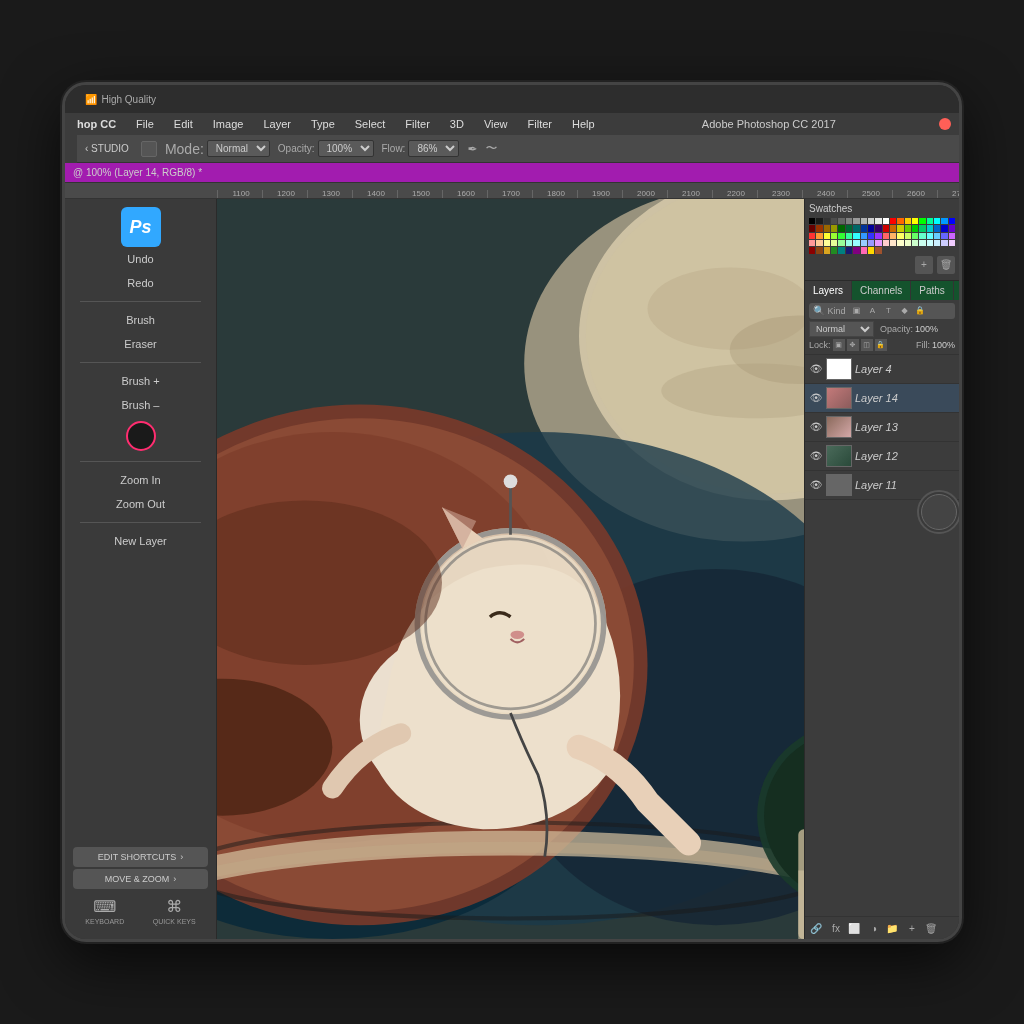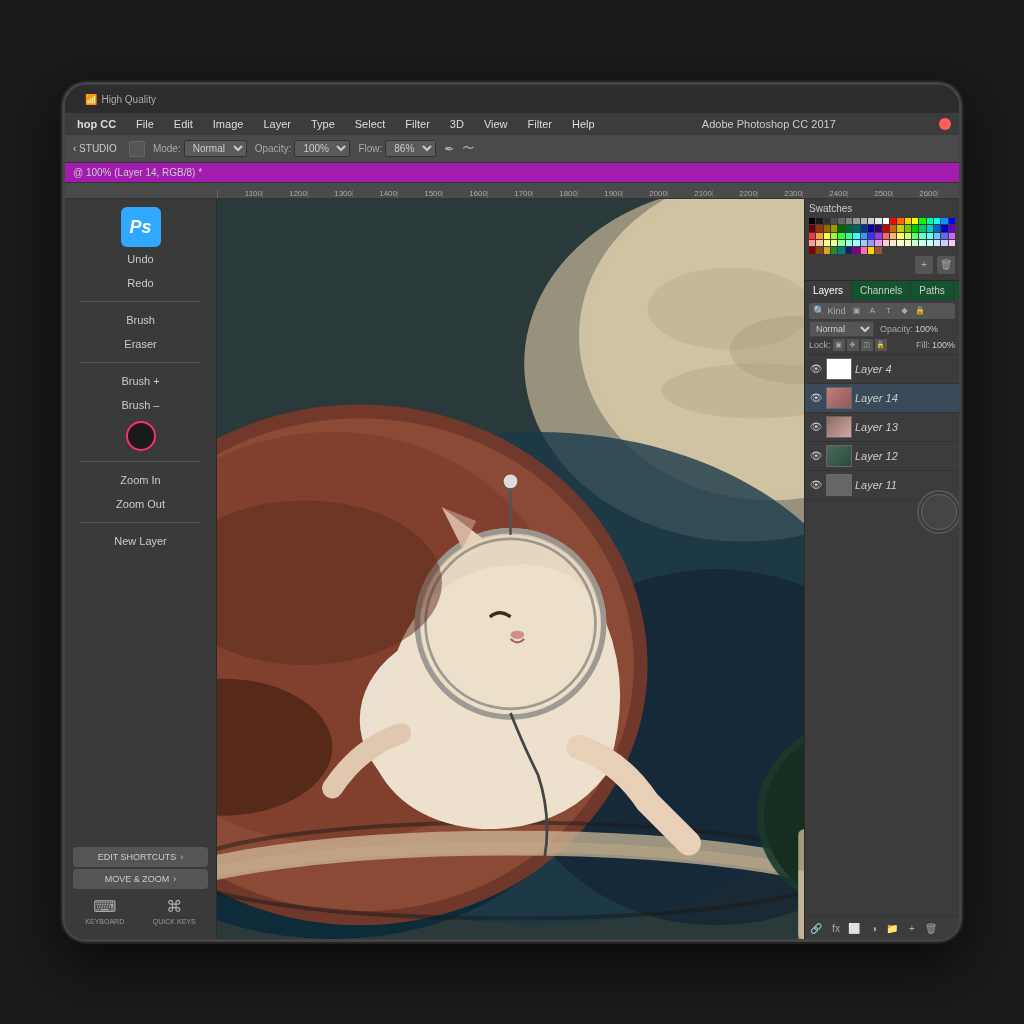--- a/index.html
+++ b/index.html
@@ -92,20 +92,21 @@
       height: 28px;
       background: #4a4a4a;
       display: flex;
       align-items: center;
       padding: 0 8px;
       gap: 8px;
       flex-shrink: 0;
       font-size: 10px;
       color: #ccc;
       border-bottom: 1px solid #333;
+      margin-left: 12px;
     }
 
     .toolbar-item {
       display: flex;
       align-items: center;
       gap: 3px;
     }
 
     .toolbar-dropdown {
       background: #5a5a5a;
@@ -129,21 +130,21 @@
     }
 
     .ruler-marks {
       display: flex;
       color: #aaa;
       font-size: 8px;
     }
 
     .ruler-mark {
       width: 45px;
-      text-align: right;
+      text-align: center;
       border-left: 1px solid #666;
       padding-left: 2px;
       line-height: 1;
     }
 
     
     .main-content {
       flex: 1;
       display: flex;
       overflow: hidden;
@@ -588,21 +589,21 @@
       <div class="menu-item">Filter</div>
       <div class="menu-item">Help</div>
       <div class="window-title">Adobe Photoshop CC 2017</div>
       <div class="window-close"></div>
     </div>
 
     <div class="toolbar">
       <div style="font-size:10px;color:#ccc;margin-right:4px;">‹ STUDIO</div>
       <div style="width:16px;height:16px;border:1px solid #666;background:#555;border-radius:2px;"></div>
       <div class="toolbar-item">
-        <span style="font-size:10px;color:#aaa;">Mode:</span>
+        <span style="font-size:14px;color:#aaa;">Mode:</span>
         <select class="toolbar-dropdown">
           <option>Normal</option>
         </select>
       </div>
       <div class="toolbar-item">
         <span style="font-size:10px;color:#aaa;">Opacity:</span>
         <select class="toolbar-dropdown">
           <option>100%</option>
         </select>
       </div>

